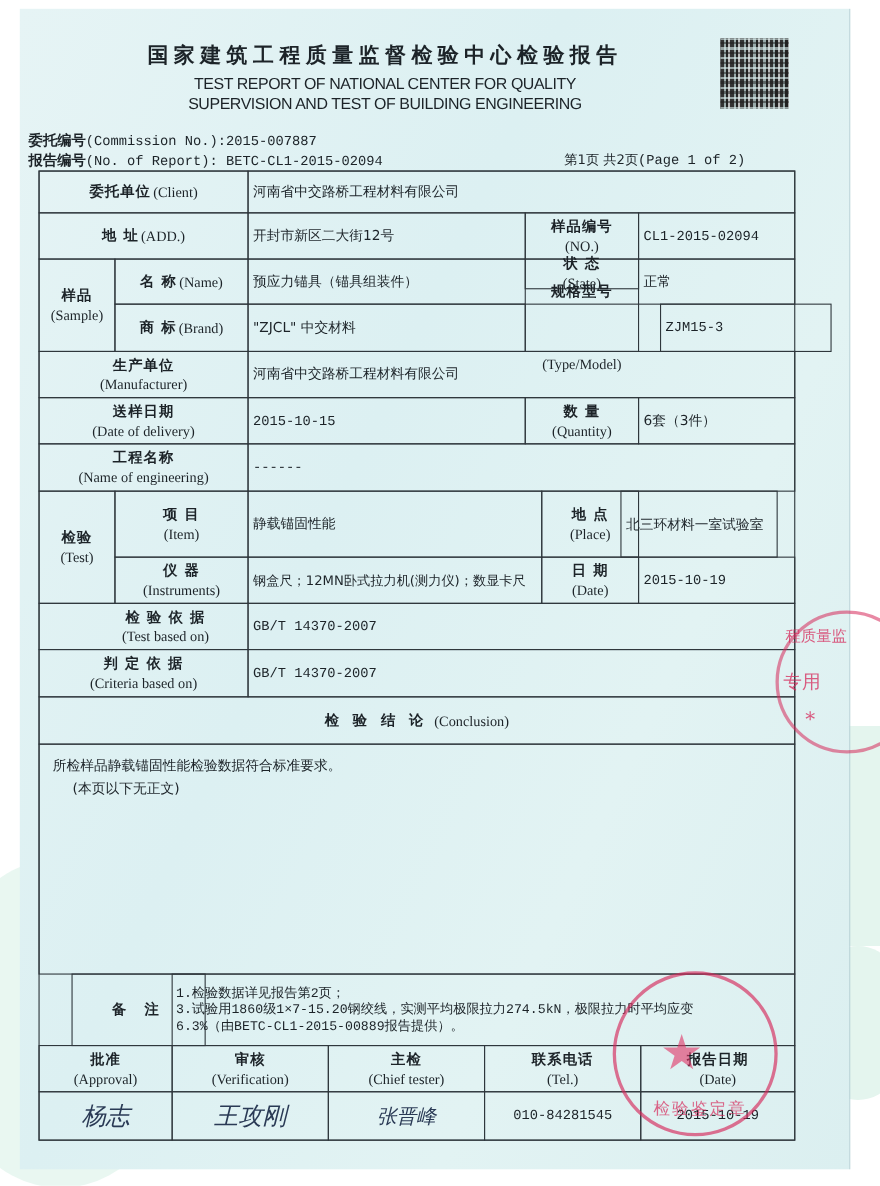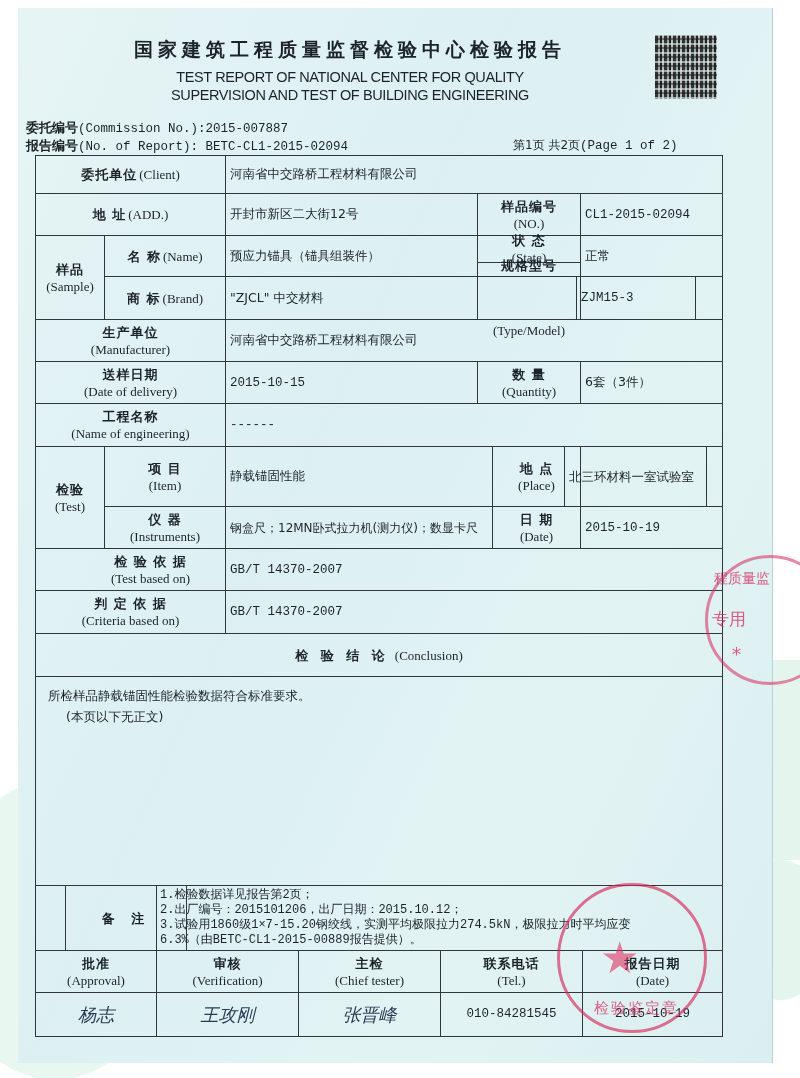--- a/index.html
+++ b/index.html
@@ -27,21 +27,21 @@
   .lbl{justify-content:center;text-align:center;flex-direction:column;line-height:17px;}
   .lbl .cn{font-weight:bold;font-family:"DejaVu Sans","Liberation Sans",sans-serif;font-size:13px;letter-spacing:1px;}
   .lbl .en{font-family:"Liberation Serif",serif;font-size:13px;}
   .val{padding-left:4px;font-family:"DejaVu Sans","Liberation Sans",sans-serif;font-size:12.5px;}
   .val.mono{font-family:"Liberation Mono","DejaVu Sans Mono",monospace;font-size:12.5px;}
   .inline-lbl{flex-direction:row;}
   .inline-lbl .cn{margin-right:2px;}
   .conclusion-body{align-items:flex-start;flex-direction:column;padding:8px 0 0 12px;font-family:"DejaVu Sans","Liberation Sans",sans-serif;font-size:12.5px;line-height:21px;}
   .conclusion-body .note{padding-left:18px;}
   .remarks{align-items:flex-start;flex-direction:column;justify-content:center;padding-left:3px;font-family:"Liberation Mono","DejaVu Sans Mono",monospace;font-size:12px;line-height:15px;}
-  .sig{justify-content:center;font-family:"DejaVu Serif",serif;font-style:italic;font-size:18px;color:#2a3a55;}
+  .sig{justify-content:center;font-family:"DejaVu Serif",serif;font-style:italic;font-size:22px;color:#2a3a55;}
   .stamp{position:absolute;left:557px;top:883px;width:150px;height:150px;border:3px solid rgba(214,40,90,.65);border-radius:50%;box-sizing:border-box;pointer-events:none;}
   .stamp .star{position:absolute;left:40px;top:50px;font-size:44px;color:rgba(225,50,100,.6);line-height:1;}
   .stamp .txt{position:absolute;left:34px;bottom:12px;font-size:15px;color:rgba(214,40,90,.7);font-family:"DejaVu Sans",sans-serif;letter-spacing:2px;}
   .stamp2{position:absolute;left:705px;top:555px;width:130px;height:130px;border:3px solid rgba(214,40,90,.55);border-radius:50%;box-sizing:border-box;}
   .stamp2 .t1{position:absolute;left:6px;top:12px;font-size:14px;color:rgba(214,40,90,.75);font-family:"DejaVu Sans",sans-serif;}
   .stamp2 .t2{position:absolute;left:4px;top:50px;font-size:17px;color:rgba(214,40,90,.75);font-family:"DejaVu Sans",sans-serif;}
   .stamp2 .t3{position:absolute;left:24px;top:86px;font-size:18px;color:rgba(214,40,90,.75);}
 </style>
 </head>
 <body>
@@ -103,21 +103,21 @@
 
 <div class="cell lbl inline-lbl" style="left:104px;top:276px;width:122px;height:44px;">
   <span class="cn">商 标</span>
     <span class="en">(Brand)</span>
 </div>
 <div class="cell val" style="left:225px;top:276px;width:253px;height:44px;">"ZJCL" 中交材料</div>
 <div class="cell lbl" style="left:477px;top:276px;width:104px;height:44px;gap:48px;">
   <span class="cn">规格型号</span>
     <span class="en">(Type/Model)</span>
 </div>
-<div class="cell val mono" style="left:576px;top:276px;width:120px;height:44px;">ZJM15-3</div>
+<div class="cell val mono" style="left:600px;top:276px;width:156px;height:44px;">ZJM15-3</div>
 
 <div class="cell lbl" style="left:35px;top:319px;width:191px;height:43px;">
   <span class="cn">生产单位</span>
     <span class="en">(Manufacturer)</span>
 </div>
 <div class="cell val" style="left:225px;top:319px;width:498px;height:43px;">河南省中交路桥工程材料有限公司</div>
 
 <div class="cell lbl" style="left:35px;top:361px;width:191px;height:43px;">
   <span class="cn">送样日期</span>
     <span class="en">(Date of delivery)</span>
@@ -181,21 +181,20 @@
 <div class="cell conclusion-body" style="left:35px;top:676px;width:688px;height:210px;">
   <div>所检样品静载锚固性能检验数据符合标准要求。</div>
   <div class="note">(本页以下无正文)</div>
 </div>
 
 <div class="cell lbl" style="left:35px;top:885px;width:122px;height:66px;margin-left:30px;">
   <span class="cn" style="letter-spacing:6px;">备 注</span>
 </div>
 <div class="cell remarks" style="left:156px;top:885px;width:567px;height:66px;">
   <div>1.检验数据详见报告第2页；</div>
-  <div>2.出厂编号：2015101206，出厂日期：2015.10.12；</div>
   <div>3.试验用1860级1×7-15.20钢绞线，实测平均极限拉力274.5kN，极限拉力时平均应变</div>
   <div>6.3%（由BETC-CL1-2015-00889报告提供）。</div>
 </div>
 
 <div class="cell lbl" style="left:35px;top:950px;width:122px;height:43px;">
   <span class="cn">批准</span>
     <span class="en">(Approval)</span>
 </div>
 <div class="cell lbl" style="left:156px;top:950px;width:143px;height:43px;">
   <span class="cn">审核</span>

